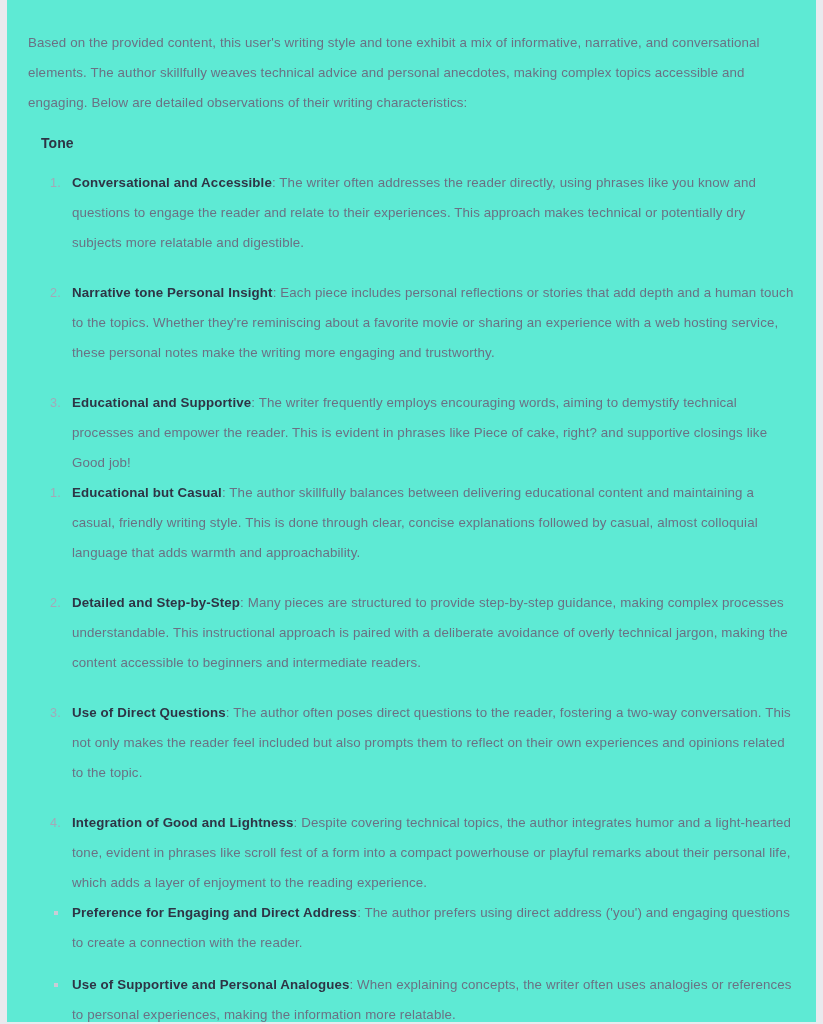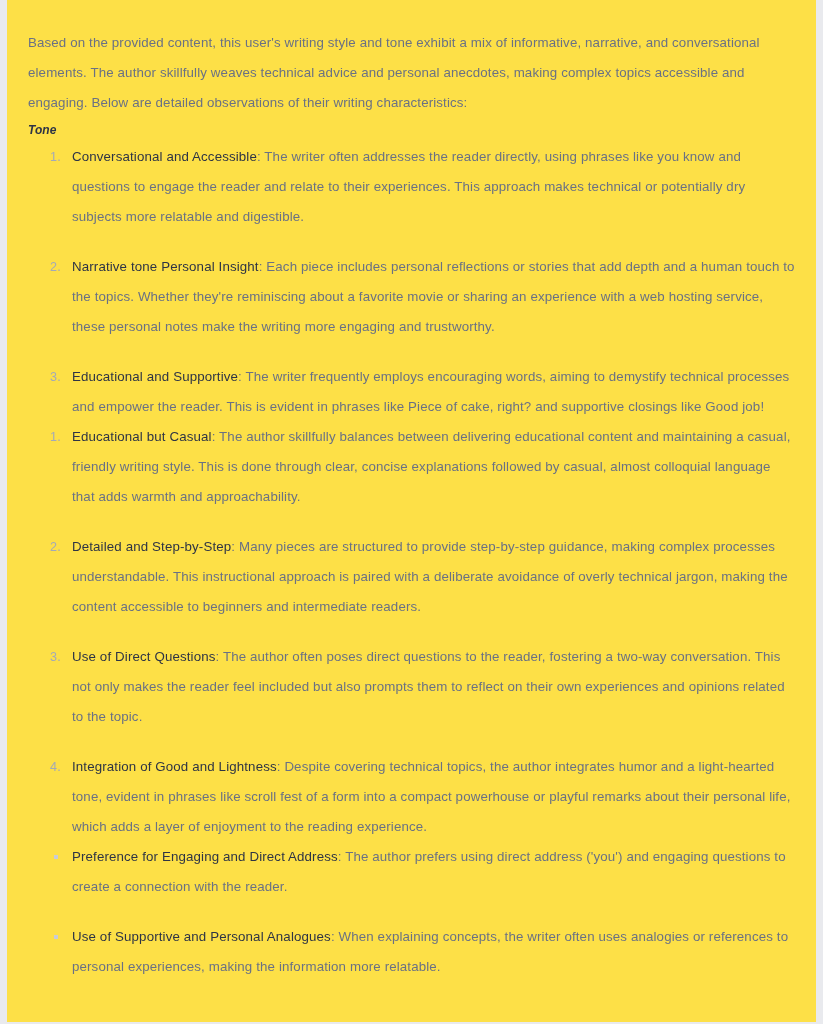--- a/index.html
+++ b/index.html
@@ -10,46 +10,45 @@
     width: 823px;
     height: 1024px;
     background: #e7e8ec;
     font-family: "Liberation Sans", sans-serif;
     overflow: hidden;
   }
   .page {
     position: relative;
     width: 823px;
     height: 1024px;
-    background: #fde047;
+    background: #5eead4;
     box-sizing: border-box;
     border-left: 7px solid #e9eaee;
     border-right: 7px solid #e9eaee;
     border-bottom: 2px solid #e9eaee;
     overflow: hidden;
   }
   .content {
     padding: 28px 21px 0 21px;
   }
   p.para {
     margin: 0 0 0 0;
     color: #6a7184;
     font-size: 13.3px;
     line-height: 30px;
     letter-spacing: 0.01em;
     max-width: 776px;
   }
   h2.section-heading {
     color: #2e3445;
-    font-size: 12px;
+    font-size: 14px;
     font-weight: 600;
     line-height: 24px;
     letter-spacing: 0.005em;
-    margin: 0;
-    font-style: italic;
+    margin: 13px;
   }
   .h-tone        { margin: 30px 0 14px 1px; }
   .h-style       { margin: 29px 0 14px 1px; }
   .h-phrasing    { margin: 30px 0 14px 1px; }
 
   ol.num-list {
     margin: 0;
     padding: 0 0 0 44px;
     list-style: none;
     counter-reset: itm;
@@ -80,37 +79,37 @@
     margin: 0;
     padding: 0 0 0 44px;
     list-style: none;
   }
   ul.bul-list > li {
     position: relative;
     color: #6a7184;
     font-size: 13.3px;
     line-height: 30px;
     letter-spacing: 0.01em;
-    margin-bottom: 20px;
+    margin-bottom: 12px;
     max-width: 752px;
   }
   ul.bul-list > li:last-child { margin-bottom: 0; }
   ul.bul-list > li::before {
     content: "";
     position: absolute;
     left: -18px;
     top: 13px;
     width: 4px;
     height: 4px;
     background: #c9ccd6;
   }
 
   .lbl {
     color: #2e3445;
-    font-weight: 400;
+    font-weight: 700;
   }
 </style>
 </head>
 <body>
 
 <div class="page">
   <div class="content">
 
     <p class="para">Based on the provided content, this user's writing style and tone exhibit a mix of informative, narrative, and conversational elements. The author skillfully weaves technical advice and personal anecdotes, making complex topics accessible and engaging. Below are detailed observations of their writing characteristics:</p>
 

